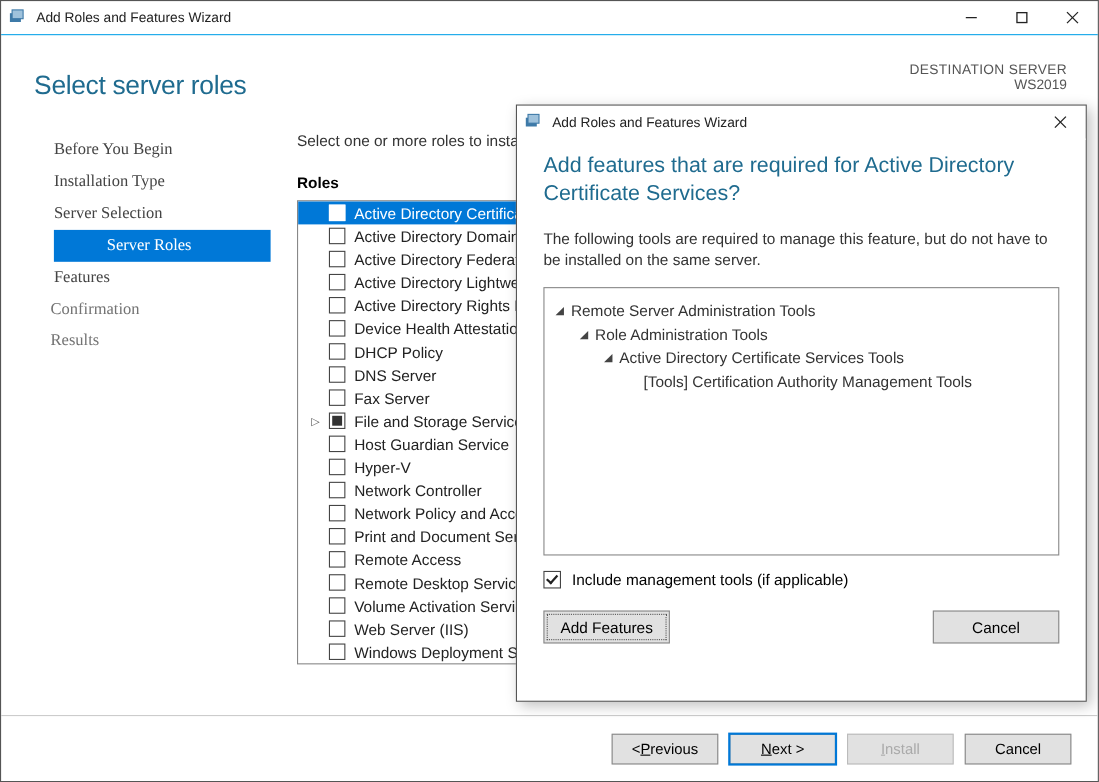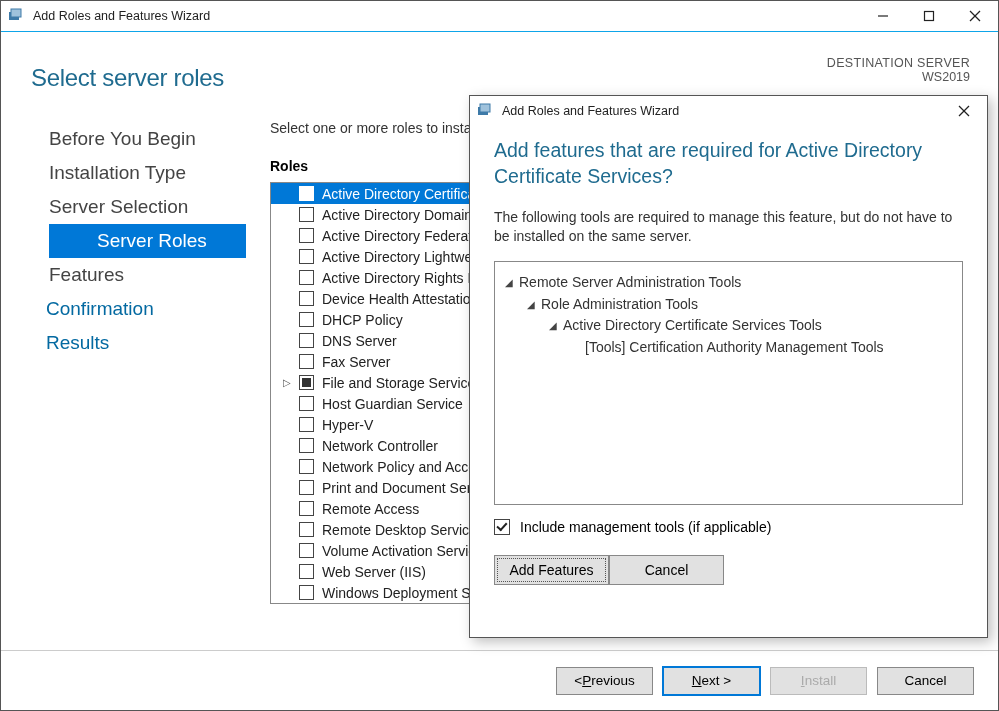--- a/index.html
+++ b/index.html
@@ -30,24 +30,24 @@
   }
   .dest-label { color: #555; letter-spacing: 0.3px; }
   .dest-server { color: #555; }
   .body-row {
     display: flex; flex: 1; padding: 28px 0 0 0; min-height: 0;
   }
   .nav {
     width: 245px; min-width: 245px; padding-top: 2px;
   }
   .nav-item {
-    padding: 6px 0 6px 48px; font-size: 19px; color: #444; position: relative;
+    padding: 6px 0 6px 48px; font-size: 15px; color: #444; position: relative; font-family: Liberation Serif, serif;
   }
   .nav-item.active { background: #0078d7; color: #fff; margin-left: 48px; }
-  .nav-item.disabled { color: #0369a1; padding-left: 45px; }
+  .nav-item.disabled { color: #737373; padding-left: 45px; }
   .main {
     flex: 1; padding: 0 28px 0 24px; display: flex; flex-direction: column; min-height: 0;
   }
   .instruction { font-size: 14px; color: #333; }
   .roles-label { font-weight: 600; margin-top: 22px; margin-bottom: 8px; font-size: 14px; }
   .roles-box {
     border: 1px solid #888; width: 100%; height: 422px; overflow: hidden; background: #fff;
   }
   .role-row {
     display: flex; align-items: center; height: 21px; padding-left: 28px; font-size: 14px; color: #222;
@@ -87,21 +87,21 @@
   .tree-box {
     border: 1px solid #888; margin-top: 14px; height: 244px; padding: 10px 10px; font-size: 14px; color: #333;
   }
   .tree-item { display:flex; align-items:center; line-height: 1.55; }
   .tri { font-size: 10px; color: #444; width:14px; display:inline-block; }
   .include-row { display:flex; align-items:center; margin-top: 14px; gap:10px;text-align:center; }
   .include-cb {
     width: 16px; height: 16px; border: 1px solid #444; display:flex; align-items:center; justify-content:center;
   }
   .include-cb .tick { width:10px; height:6px; border-left:2px solid #222; border-bottom:2px solid #222; transform: rotate(-48deg) translate(1px,-1px);}
-  .modal-btns { display:flex; justify-content:flex-start; margin-top: 20px; }
+  .modal-btns { display:flex; justify-content:space-between; margin-top: 20px; }
   .m-btn {
     width: 115px; height: 30px; background: #e1e1e1; border:1px solid #888; font-size:14px;
     display:flex; align-items:center; justify-content:center;
   }
   .m-btn.focus { outline: 1px dotted #555; outline-offset: -4px; }
 </style>
 </head>
 <body>
 
 <div class="window">

